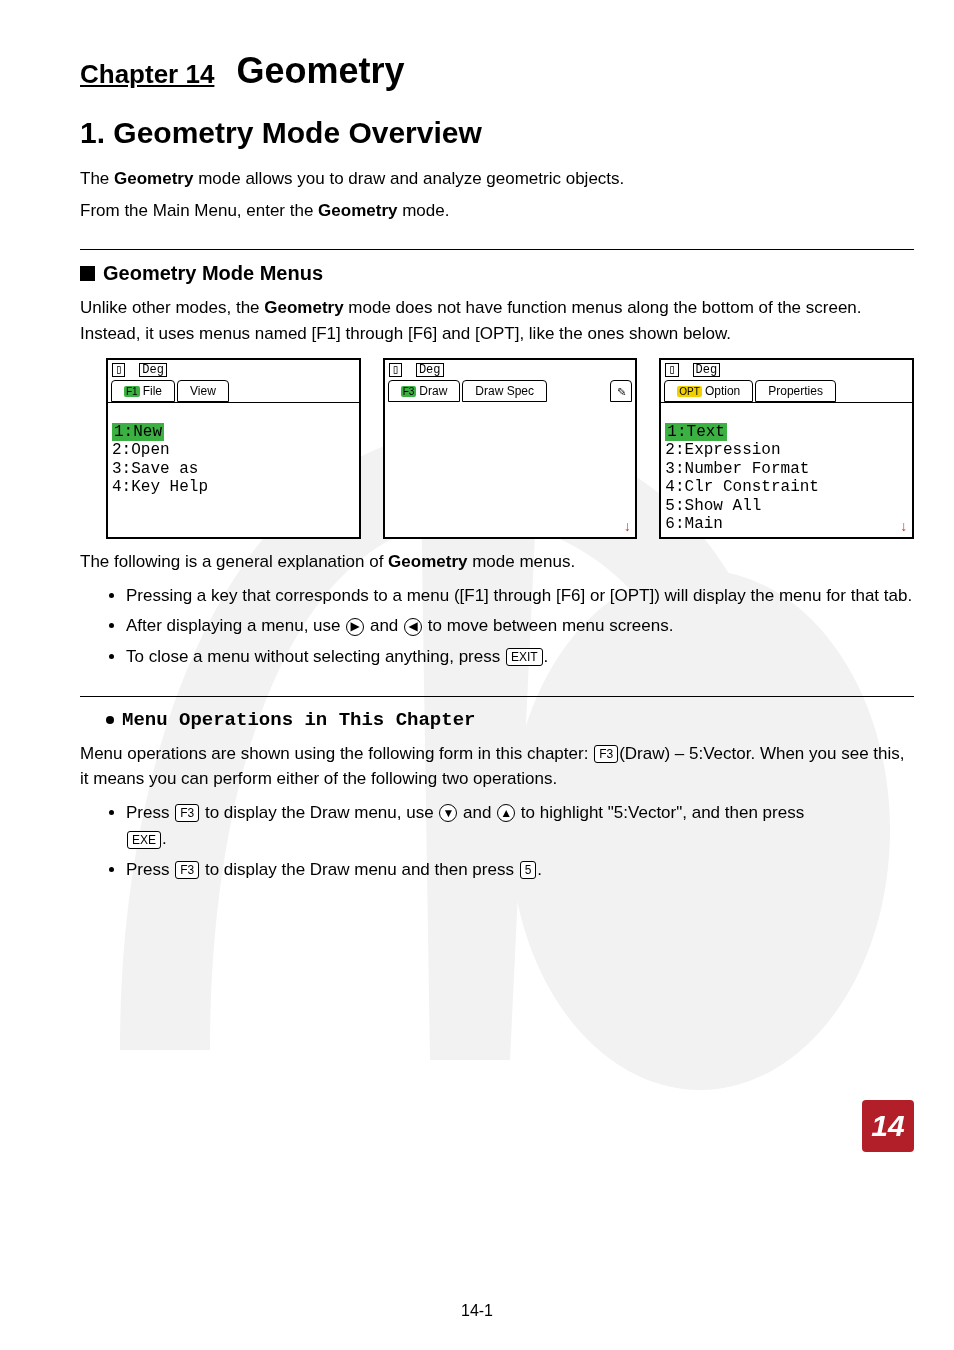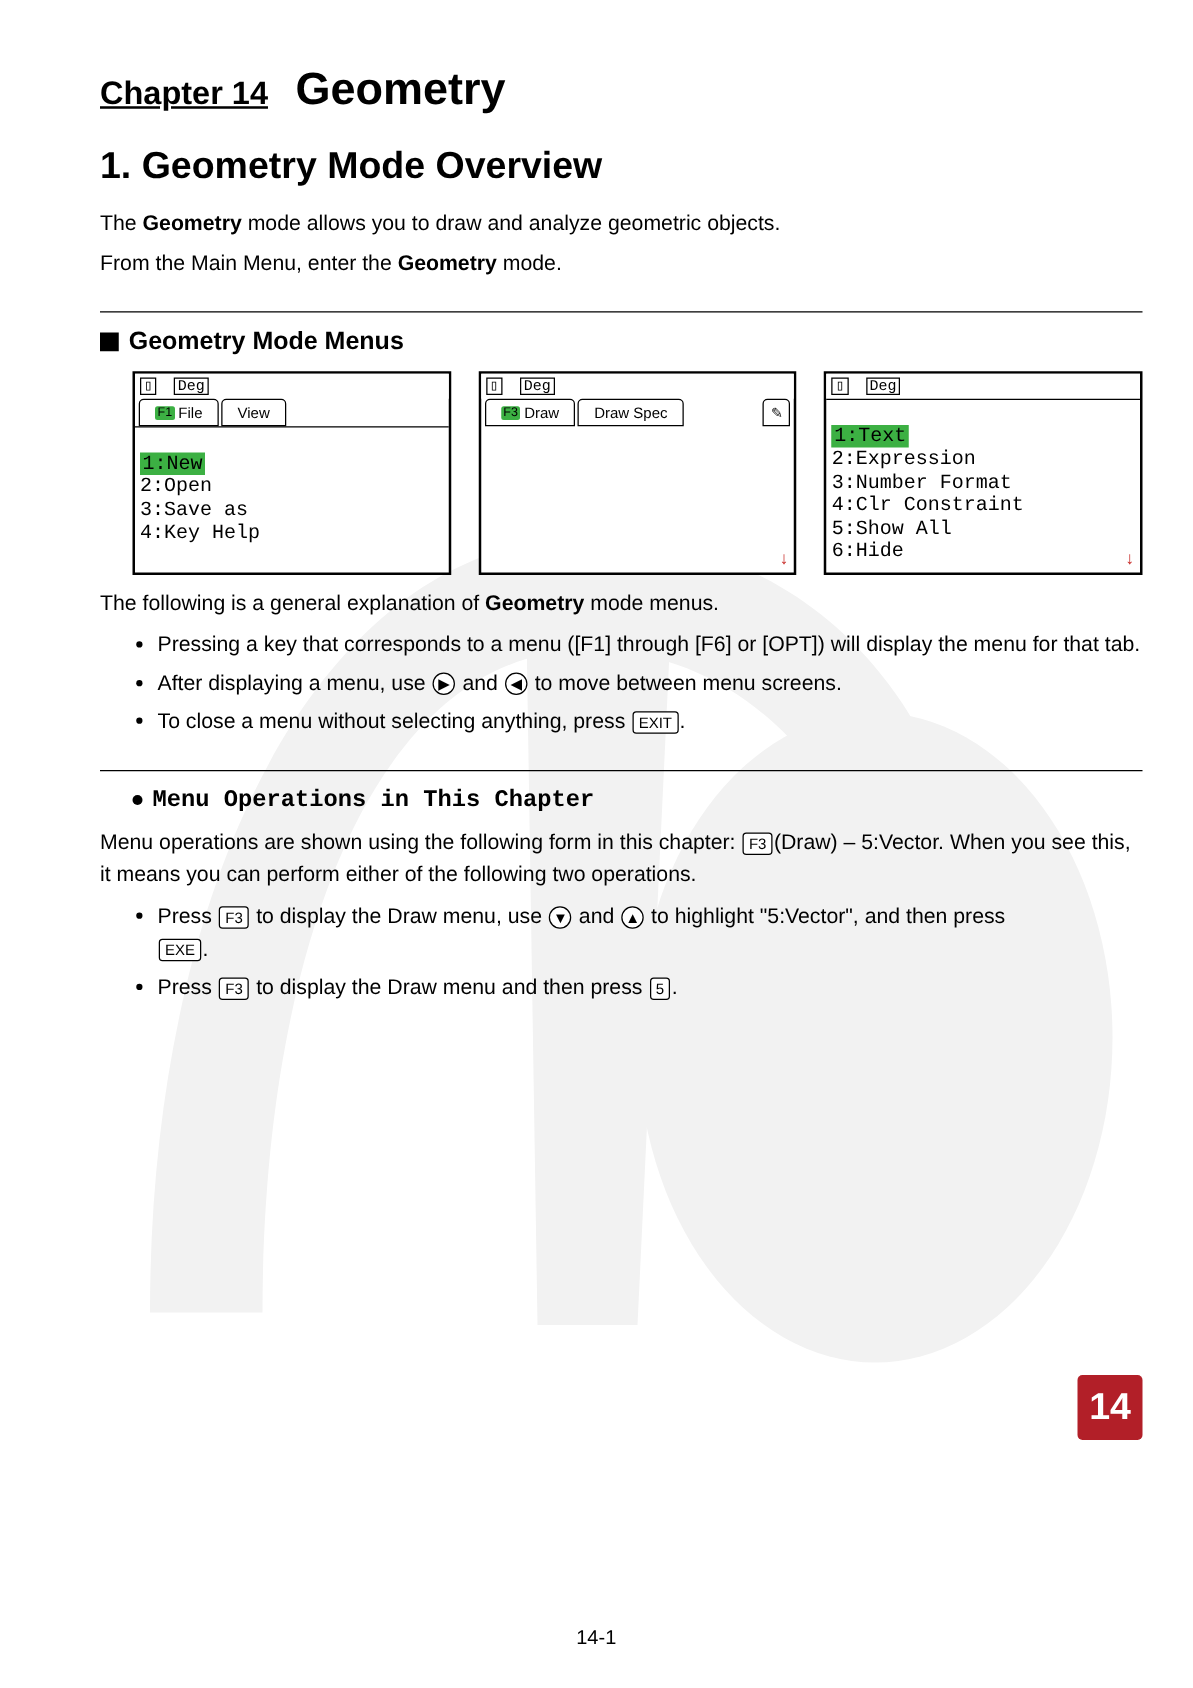--- a/index.html
+++ b/index.html
@@ -214,20 +214,21 @@
   }
   .chapter-badge {
     position: absolute;
     right: 40px;
     top: 1100px;
     width: 52px; height: 52px;
     background: #b21f28;
     color: #fff;
     font-size: 30px;
     font-weight: bold;
+    font-style: italic;
     display:flex;align-items:center;justify-content:center;
     border-radius: 4px;
     font-family: Arial, sans-serif;
   }
 </style>
 </head>
 <body>
 
 <div class="page">
 
@@ -255,20 +256,23 @@
       <span>From the Main Menu, enter the </span><span class="bold">Geometry</span><span> mode.</span>
     </p>
 
     <hr class="sep">
 
     <div class="subhead">
       <span class="blacksq"></span>
       <span>Geometry Mode Menus</span>
     </div>
 
+    <p class="body-text indent">
+      <span>Unlike other modes, the </span><span class="bold">Geometry</span><span> mode does not have function menus along the bottom of the screen. Instead, it uses menus named [F1] through [F6] and [OPT], like the ones shown below.</span>
+    </p>
 
     <div class="screens-row">
 
       <div class="calc-screen">
         <div class="calc-top">
           <span class="top-icon">▯</span>
           <span class="top-icon">Deg</span>
         </div>
         <div class="tabs">
           <div class="tab active">
@@ -306,27 +310,37 @@
           <div class="pencil">✎</div>
         </div>
         <span class="down-arrow">↓</span>
       </div>
 
       <div class="calc-screen">
         <div class="calc-top">
           <span class="top-icon">▯</span>
           <span class="top-icon">Deg</span>
         </div>
+        <div class="tabs">
+          <div class="tab active">
+            <span class="badge yellow">OPT</span>
+            <span>Option</span>
+          </div>
+          <div class="tab">
+            <span>Properties</span>
+          </div>
+          <div class="tab-spacer"></div>
+        </div>
         <div class="menu-body">
           <div><span class="menu-item hl">1:Text</span></div>
           <div class="menu-item">2:Expression</div>
           <div class="menu-item">3:Number Format</div>
           <div class="menu-item">4:Clr Constraint</div>
           <div class="menu-item">5:Show All</div>
-          <div class="menu-item">6:Hide</div>
+          <div class="menu-item">6:Main</div>
         </div>
         <span class="down-arrow">↓</span>
       </div>
 
     </div>
 
     <p class="body-text indent">
       <span>The following is a general explanation of </span><span class="bold">Geometry</span><span> mode menus.</span>
     </p>
 

